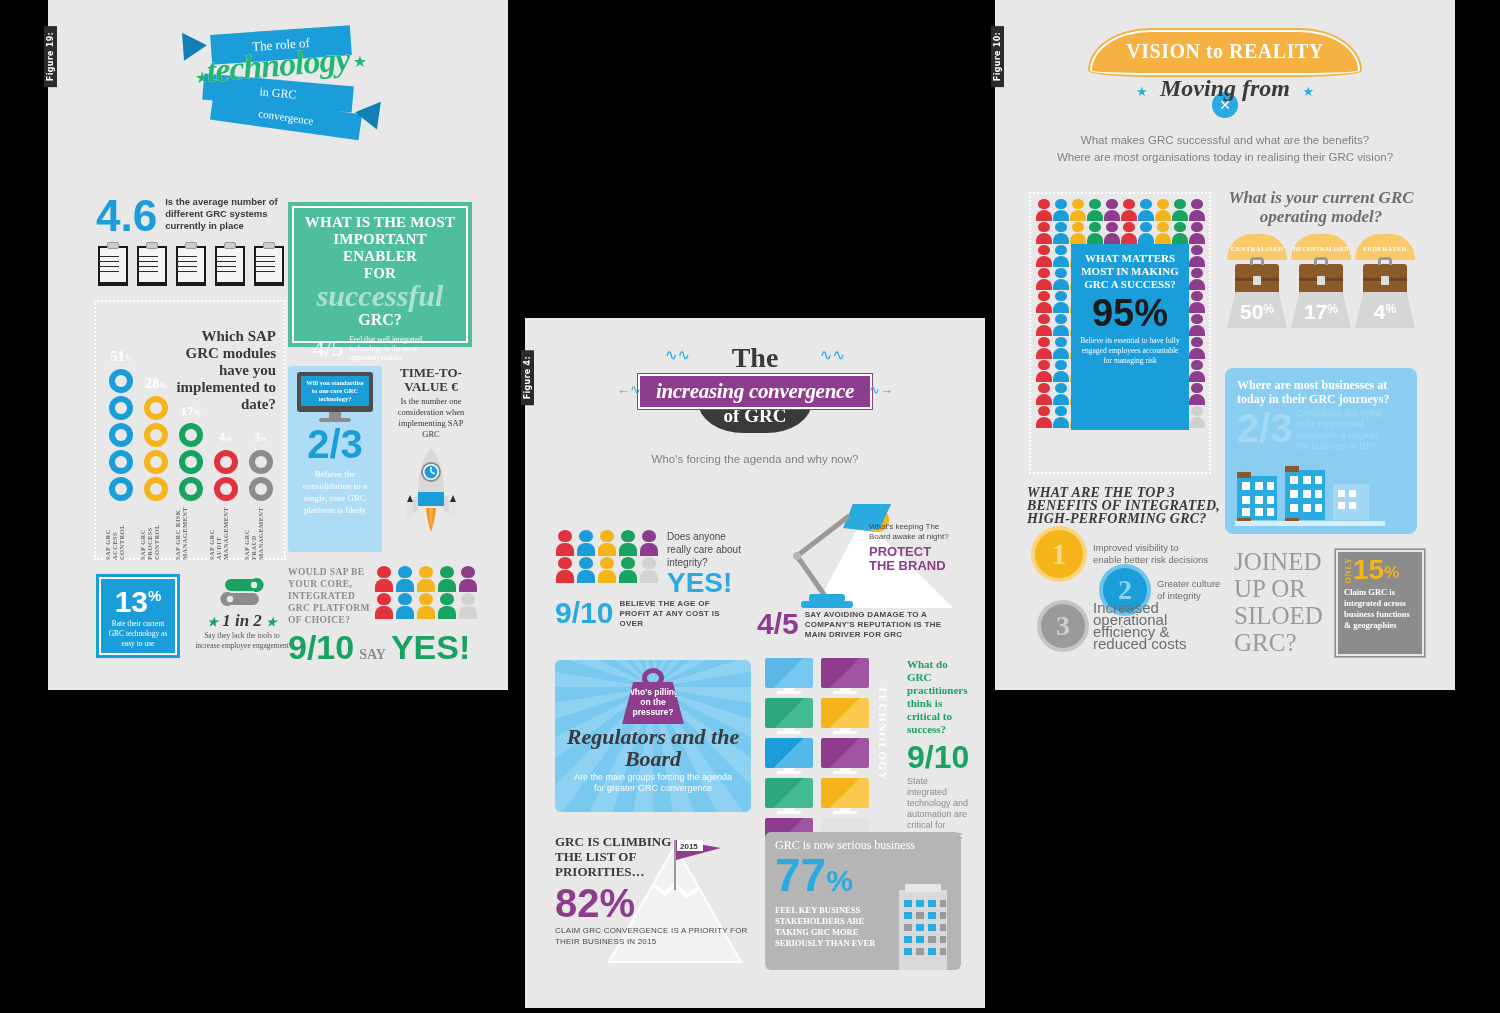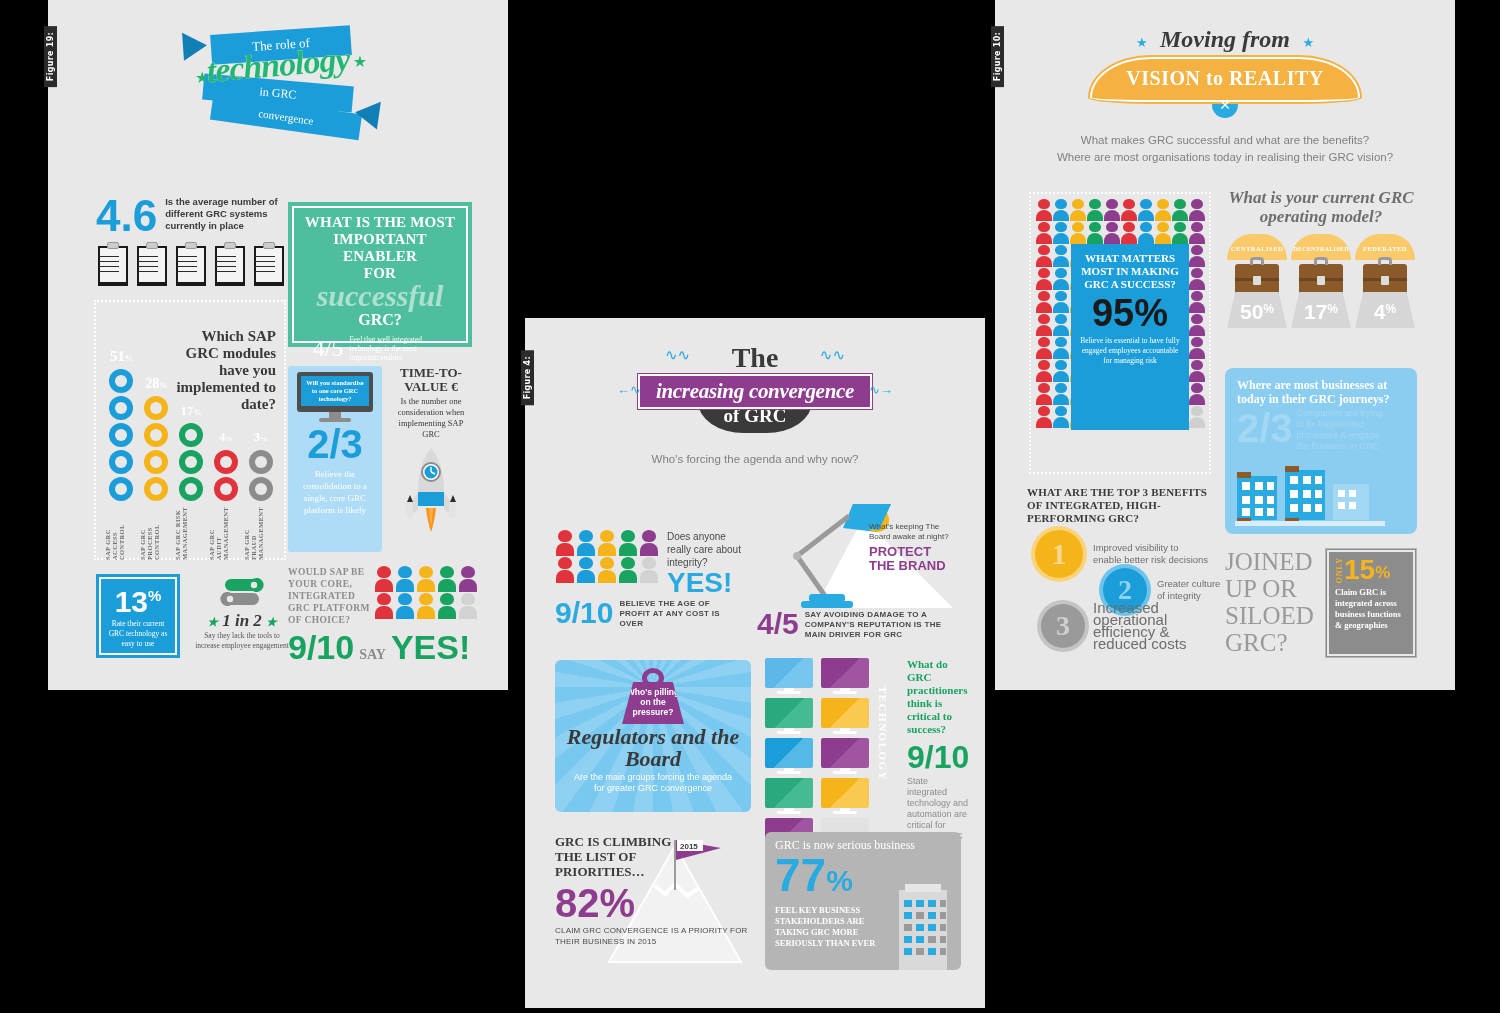--- a/index.html
+++ b/index.html
@@ -560,29 +560,29 @@
           <rect x="47" y="64" width="6" height="7"></rect>
       </g>
     </svg>
   </div>
 </div>
 
 <div class="panel" id="panel-vision">
   <div class="fig-tab" style="left:-4px; top:26px;">Figure 10:</div>
 
   <div style="text-align:center; padding-top:26px;">
+    <div style="margin-top:4px;">
+      <div style="display:inline-block; background:#f5b141; border-radius:50%/90px 90px 10px 10px; padding:8px 34px 10px; border:2px solid #fff; outline:2px solid #f5b141;">
+        <span class="serif" style="font-weight:bold; color:#fff; font-size:20px; letter-spacing:.5px;">VISION to REALITY</span>
+      </div>
+    </div>
     <div>
       <span style="color:#29abe2; font-size:13px;">★</span>
       <span class="serif" style="font-style:italic; font-weight:bold; font-size:24px; color:#3a3a3a; margin:0 8px;">Moving from</span>
       <span style="color:#29abe2; font-size:13px;">★</span>
-    </div>
-    <div style="margin-top:4px;">
-      <div style="display:inline-block; background:#f5b141; border-radius:50%/90px 90px 10px 10px; padding:8px 34px 10px; border:2px solid #fff; outline:2px solid #f5b141;">
-        <span class="serif" style="font-weight:bold; color:#fff; font-size:20px; letter-spacing:.5px;">VISION to REALITY</span>
-      </div>
     </div>
     <div style="margin-top:-10px;">
       <div style="width:26px; height:26px; background:#29abe2; border-radius:50%; margin:0 auto; color:#fff; font-size:14px; line-height:26px;">✕</div>
     </div>
   </div>
 
   <div class="sub-q" style="margin-top:14px;">
     <div>What makes GRC successful and what are the benefits?</div>
     <div>Where are most organisations today in realising their GRC vision?</div>
   </div>
@@ -1080,42 +1080,42 @@
         <rect x="103" y="36" width="7" height="7"></rect>
           <rect x="114" y="36" width="7" height="7"></rect>
       </g>
       <rect x="2" y="52" width="14" height="3" fill="#8a5a2b"></rect>
       <rect x="50" y="52" width="14" height="3" fill="#8a5a2b"></rect>
       <rect x="0" y="55" width="150" height="5" fill="#d9eefb"></rect>
     </svg>
   </div>
 
   <div style="position:absolute; left:32px; top:486px; width:196px; height:172px;">
-    <div class="serif" style="font-size:11px; font-weight:bold; color:#3a3a3a; line-height:13px; letter-spacing:.2px;">WHAT ARE THE TOP 3 BENEFITS OF INTEGRATED, HIGH-PERFORMING GRC?</div>
+    <div class="serif" style="font-size:14px; font-weight:bold; color:#3a3a3a; line-height:13px; letter-spacing:.2px;font-style:italic;">WHAT ARE THE TOP 3 BENEFITS OF INTEGRATED, HIGH-PERFORMING GRC?</div>
     <div style="position:absolute; left:8px; top:44px; display:flex; align-items:center;">
       <div class="medal" style="width:48px; height:48px; background:#f5b51a; box-shadow:0 0 0 4px #fbd37a;">
         <span style="font-size:30px; color:#fdd98f;">1</span>
       </div>
       <div style="margin-left:10px; font-size:9.5px; color:#6e6e6e; line-height:12px; width:116px;">Improved visibility to enable better risk decisions</div>
     </div>
     <div style="position:absolute; left:76px; top:82px; display:flex; align-items:center;">
       <div class="medal" style="width:44px; height:44px; background:#1b9dd9; box-shadow:0 0 0 4px #6ec3ec;">
         <span style="font-size:28px; color:#8fd2f0;">2</span>
       </div>
       <div style="margin-left:10px; font-size:9.5px; color:#6e6e6e; line-height:12px; width:64px;">Greater culture of integrity</div>
     </div>
     <div style="position:absolute; left:14px; top:116px; display:flex; align-items:center;">
       <div class="medal" style="width:44px; height:44px; background:#9a9a9a; box-shadow:0 0 0 4px #c4c4c4;">
         <span style="font-size:28px; color:#cfcfcf;">3</span>
       </div>
       <div style="margin-left:8px; font-size:15px; color:#6e6e6e; line-height:12px; width:120px;">Increased operational efficiency &amp; reduced costs</div>
     </div>
   </div>
 
-  <div style="position:absolute; left:230px; top:548px; width:196px; height:110px; display:flex;">
+  <div style="position:absolute; left:239px; top:548px; width:196px; height:110px; display:flex;">
     <div class="serif" style="font-size:25px; color:#9a9a9a; line-height:27px; width:100px;">JOINED UP OR SILOED GRC?</div>
     <div style="width:92px; background:#8c8c8c; outline:2px solid #e8e8e8; outline-offset:-4px; border:1px solid #b5b5b5; padding:8px 9px;">
       <div style="display:flex; align-items:flex-end;">
         <span class="serif" style="writing-mode:vertical-rl; transform:rotate(180deg); font-size:8px; font-weight:bold; color:#f5b51a; letter-spacing:1px;">ONLY</span>
         <span class="bignum" style="font-size:28px; color:#f5b51a; line-height:26px;">15</span>
           <span class="bignum" style="font-size:17px; color:#f5b51a;">%</span>
       </div>
       <div class="serif" style="font-size:8.5px; font-weight:bold; color:#fff; line-height:11px; margin-top:4px;">Claim GRC is integrated across business functions &amp; geographies</div>
     </div>
   </div>

